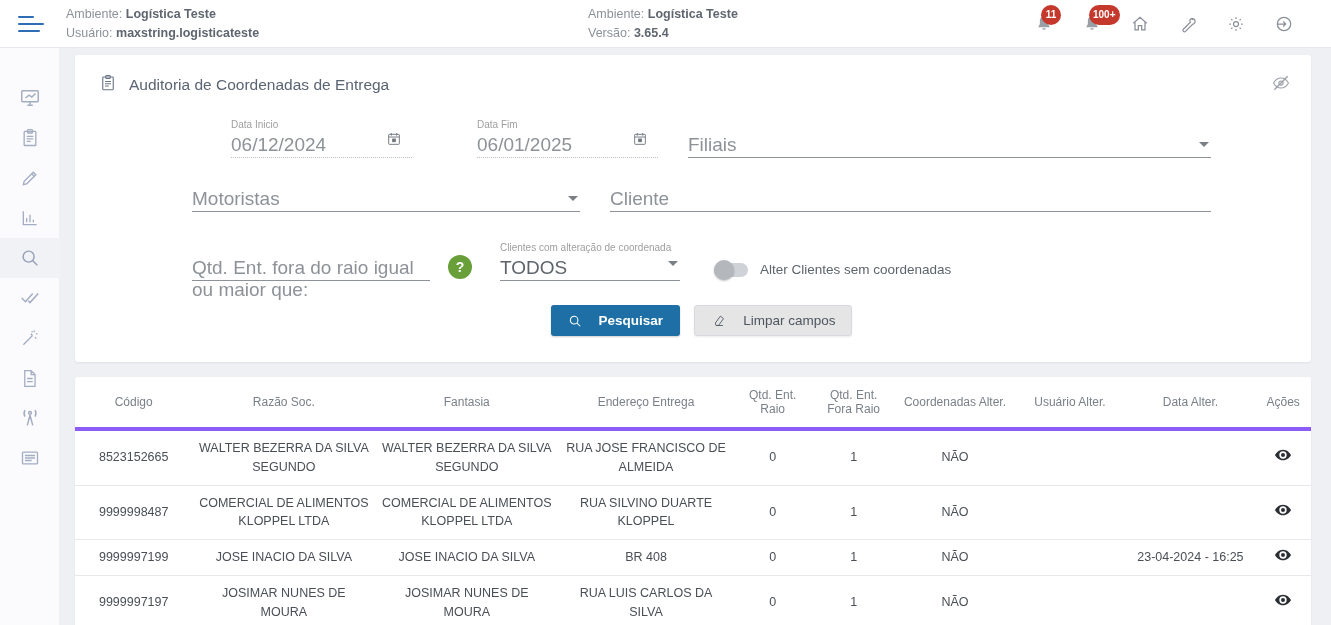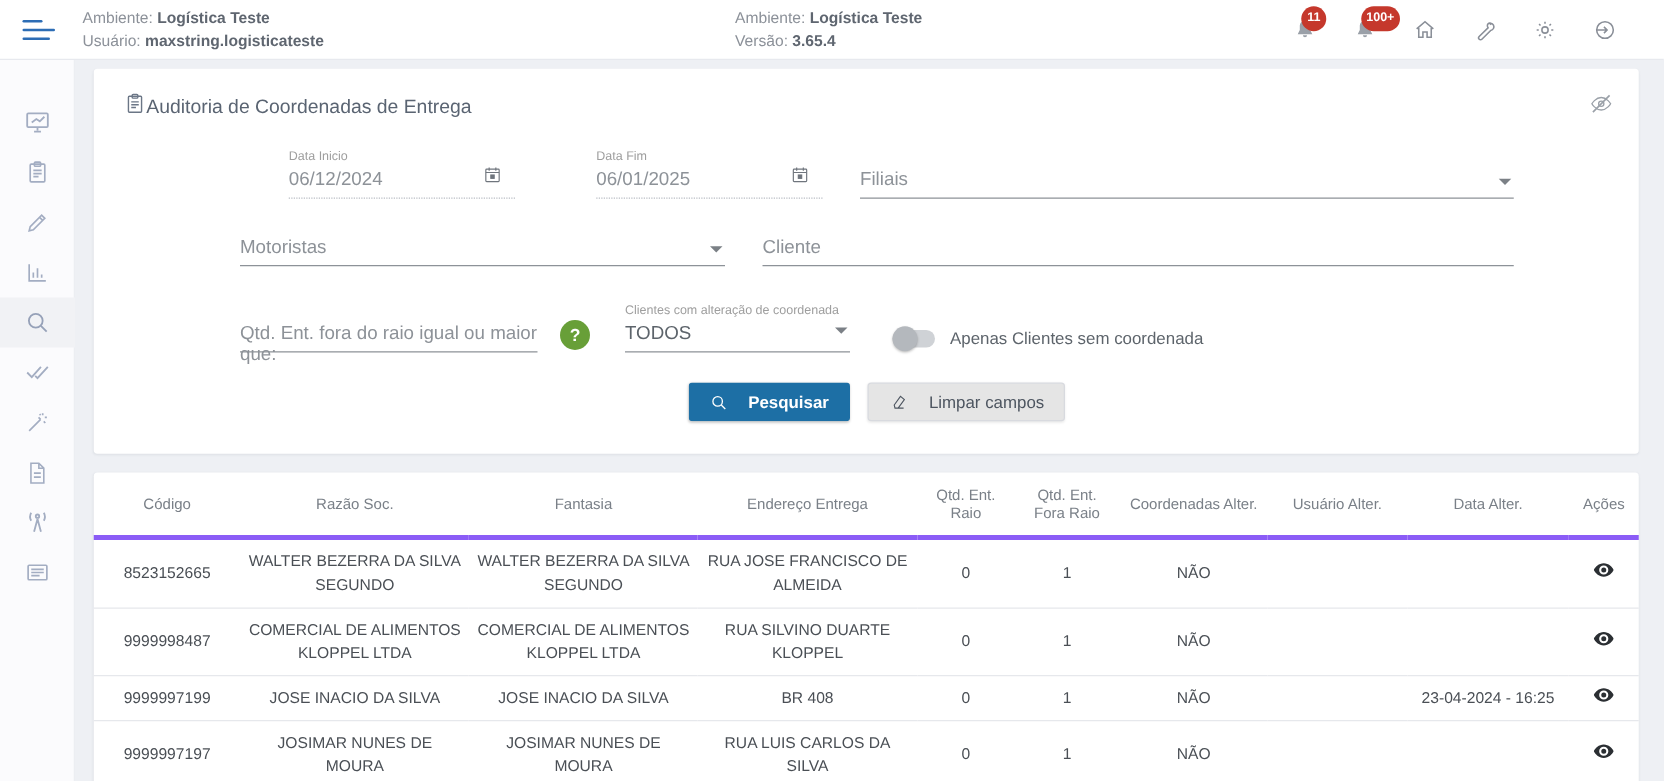--- a/index.html
+++ b/index.html
@@ -36,29 +36,29 @@
   .side-item.active { background:#f1f2f5; }
   .side-item.active svg { stroke:#96a1b8; }
 
   
   .main { position:absolute; top:48px; left:60px; width:1271px; }
   .card { background:#fff; border-radius:3px; box-shadow:0 1px 2px rgba(40,50,70,.08); margin:7px 20px 0 15px; }
 
   
   .card-title-row { display:flex; align-items:center; padding:18px 20px 8px 24px; }
   .card-title-row .t-icon svg { stroke:#6b7686; fill:none; stroke-width:1.5; }
-  .card-title { font-size:15.5px; color:#5a6472; margin-left:0; flex:1; }
+  .card-title { font-size:15.5px; color:#5a6472; margin-left:12px; flex:1; }
   .eye-off { cursor:pointer; }
   .eye-off svg { stroke:#9aa0a8; fill:none; stroke-width:1.3; }
 
   .filter-form { padding:14px 100px 0 117px; }
   .f-row { display:flex; align-items:flex-end; margin-bottom:30px; }
   .field { position:relative; }
   .f-label { font-size:10px; color:#9e9e9e; margin-bottom:4px; }
-  .f-value { font-size:15px; color:#8d9298; height:18px; }
+  .f-value { font-size:19px; color:#8d9298; height:18px; }
   .f-value.dark { color:#5d646b; }
   .underline-dotted { border-bottom:1px dotted #b9bdc4; padding-bottom:5px;margin-left:39px; }
   .underline-solid { border-bottom:1px solid #8d9298; padding-bottom:5px; }
   .cal-icon { position:absolute; right:10px; top:12px; }
   .cal-icon svg { stroke:#6f757d; fill:none; stroke-width:1.4; }
   .caret { position:absolute; right:2px; bottom:10px; width:0; height:0;
            border-left:5px solid transparent; border-right:5px solid transparent; border-top:5px solid #7b8086; }
   .w-date { width:181px; }
   .sp-24 { width:26px; }
   .sp-30 { width:30px; }
@@ -284,21 +284,21 @@
         <div class="help-badge">?</div>
         <div class="field w-todos underline-solid">
           <div class="f-label">Clientes com alteração de coordenada</div>
           <div class="f-value dark">TODOS</div>
           <span class="caret" style="bottom:14px;"></span>
         </div>
         <div class="toggle-wrap">
           <div class="toggle">
               <span class="knob"></span>
             </div>
-          <span class="toggle-label">Apenas Clientes sem coordenada</span>
+          <span class="toggle-label">Alter Clientes sem coordenadas</span>
         </div>
       </div>
 
       <div class="btn-row">
         <div class="btn btn-primary">
           <svg width="14" height="14" viewBox="0 0 24 24">
               <circle cx="10.5" cy="10.5" r="6.5"></circle>
               <path d="M15.5 15.5 21 21"></path>
             </svg>
           <span>Pesquisar</span>

